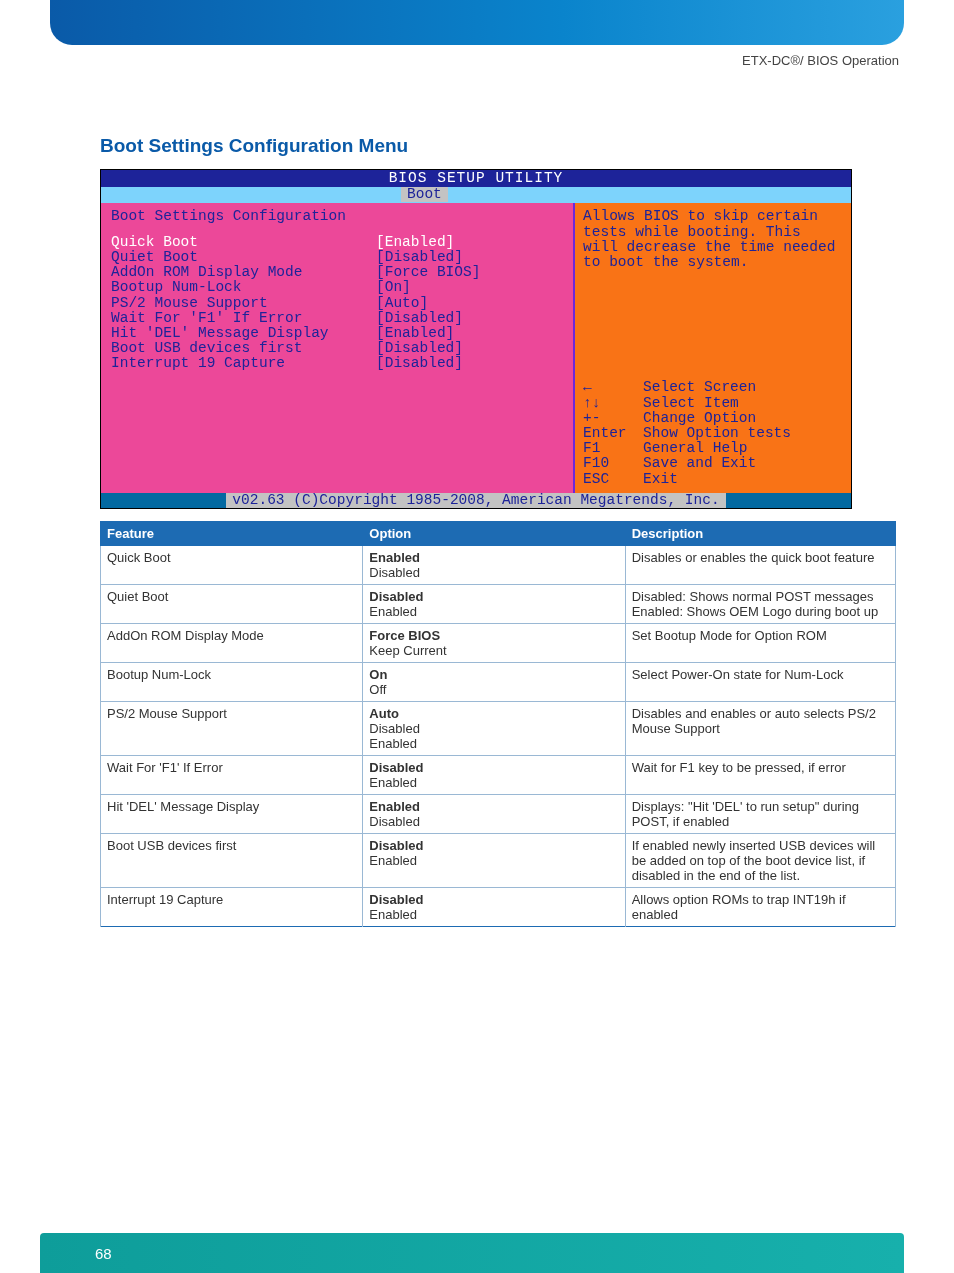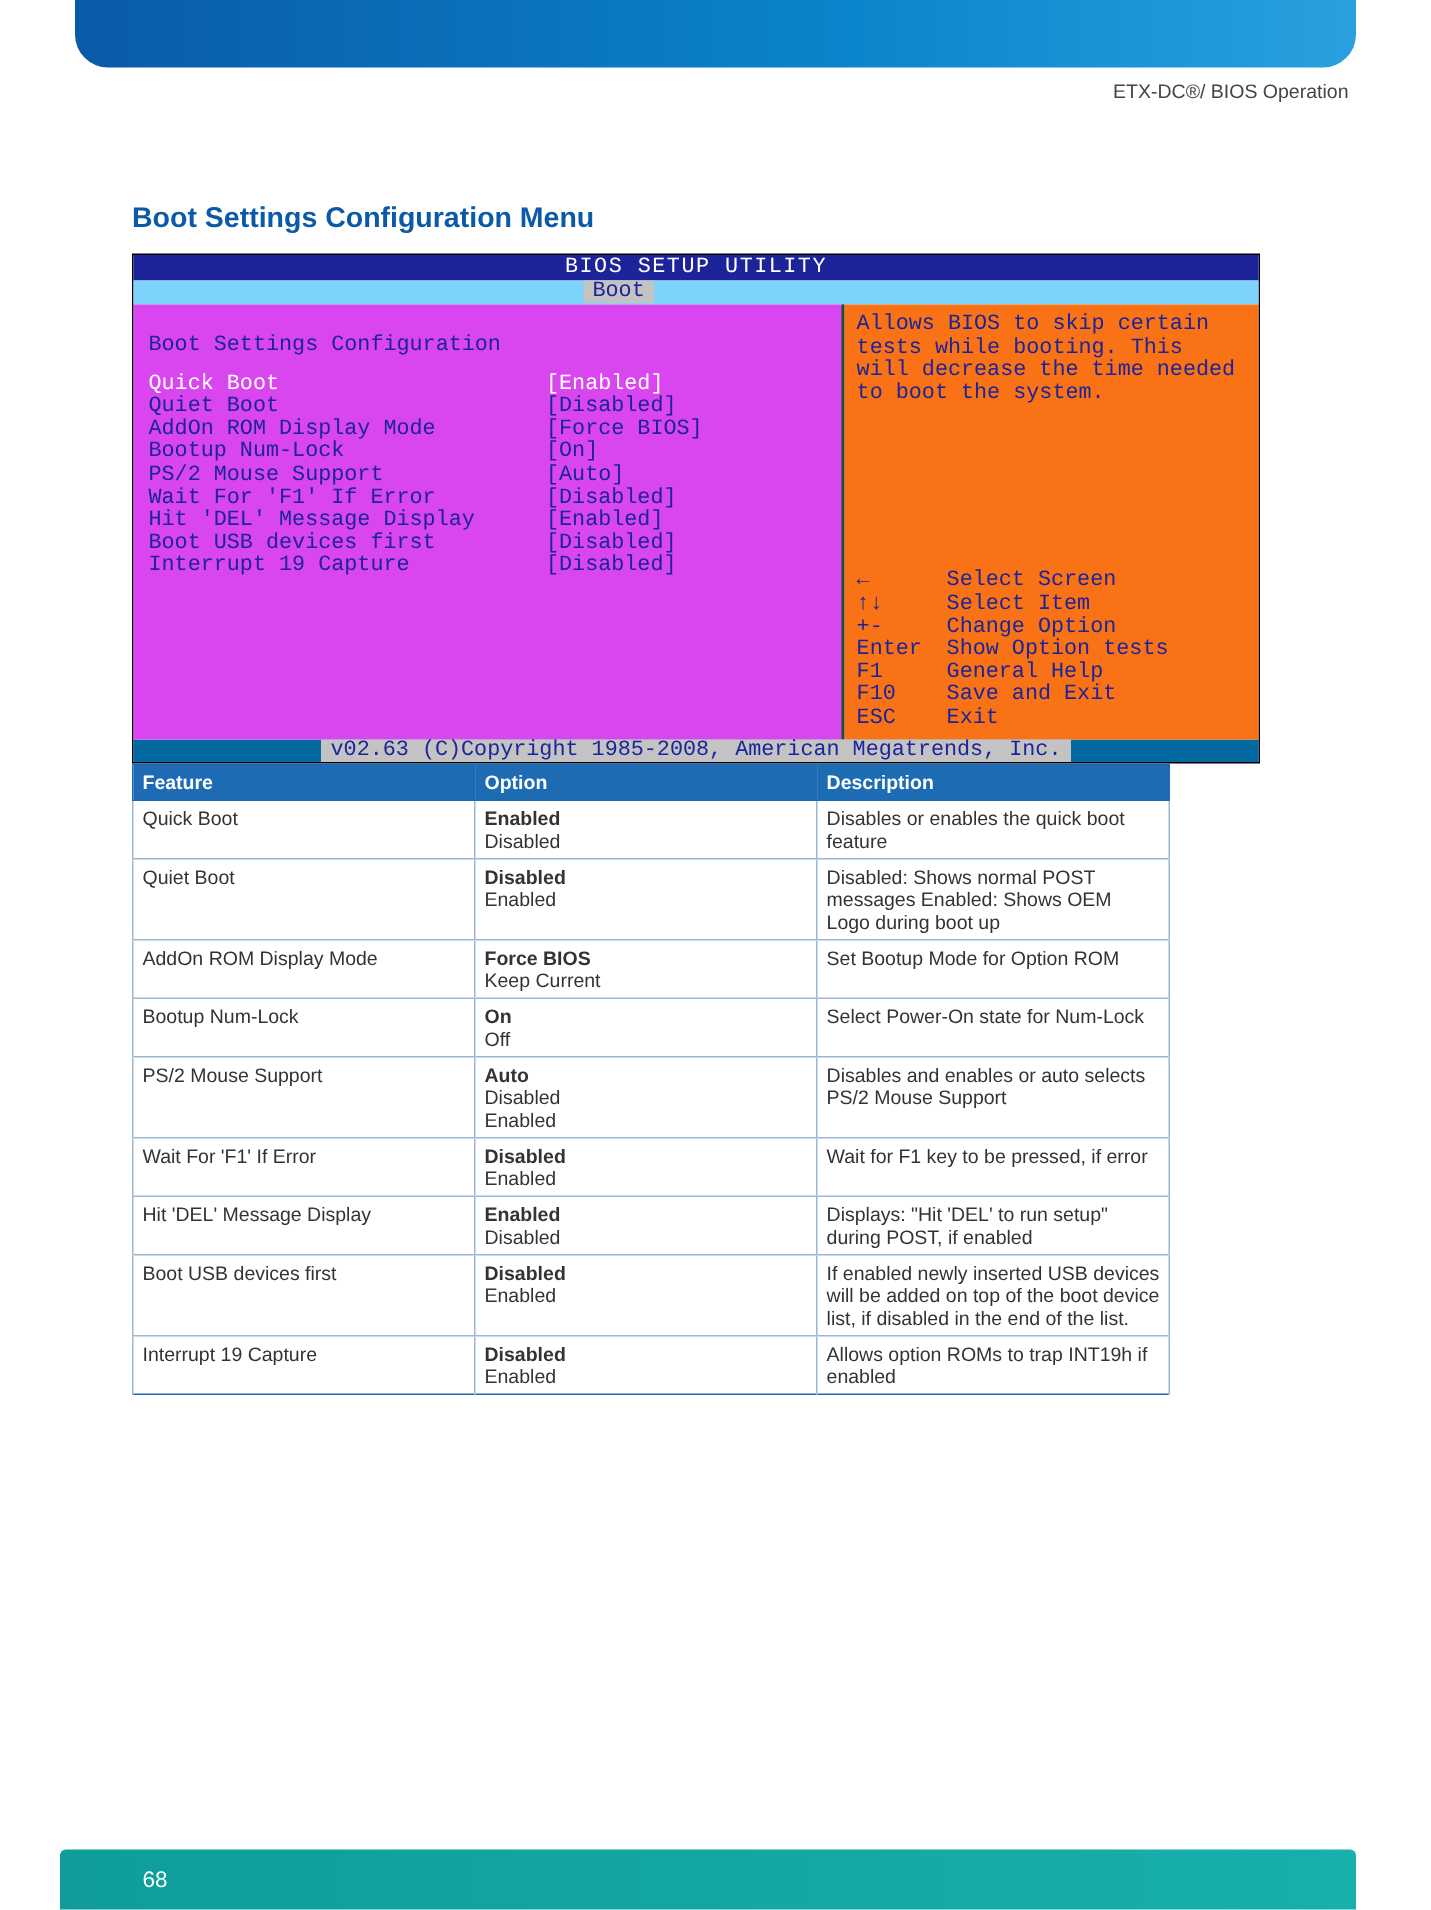--- a/index.html
+++ b/index.html
@@ -28,21 +28,21 @@
   .header-label {
     position: absolute;
     top: 53px;
     right: 55px;
     font-size: 13px;
     color: #444;
   }
   .content {
     position: absolute;
     top: 135px;
-    left: 88px;
+    left: 100px;
     right: 100px;
   }
   .section-title {
     color: #0a5aa8;
     font-weight: 700;
     font-size: 19px;
     margin-bottom: 12px;
   }
 
   
@@ -71,24 +71,24 @@
     background: #c3c3c3;
     color: #1d2399;
     padding: 0 6px;
     margin-left: 300px;
   }
   .bios-body {
     display: flex;
   }
   .bios-left {
     flex: 2;
-    background: #d946ef;
-    color: #1d2399;
-    padding: 20px 10px 80px 10px;
-    border-right: 2px solid #14532d;
+    background: #ec4899;
+    color: #1d2399;
+    padding: 6px 10px 80px 10px;
+    border-right: 2px solid #6d28d9;
   }
   .bios-right {
     flex: 1.15;
     background: #f97316;
     color: #1d2399;
     padding: 6px 8px;
   }
   .bios-heading {
     color: #1d2399;
   }
@@ -108,24 +108,24 @@
   }
   .bios-footer-inner {
     margin: 0 auto;
     background: #c3c3c3;
     color: #1d2399;
     padding: 0 6px;
   }
 
   
   .feat-table {
-    width: 692px;
+    width: 796px;
     border-collapse: collapse;
     font-size: 13px;
-    margin-top: 0;
+    margin-top: 12px;
     border: 1px solid #1d6bb3;
   }
   .feat-table th {
     background: #1d6bb3;
     color: #fff;
     text-align: left;
     font-weight: 600;
     padding: 4px 6px;
     border: 1px solid #1d6bb3;
   }

